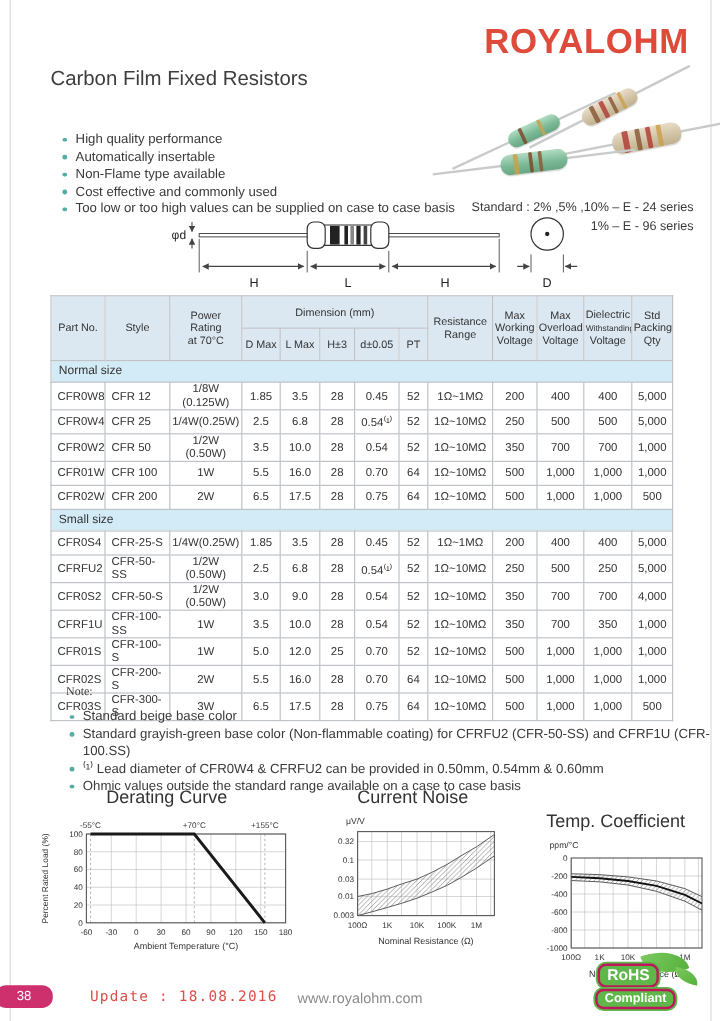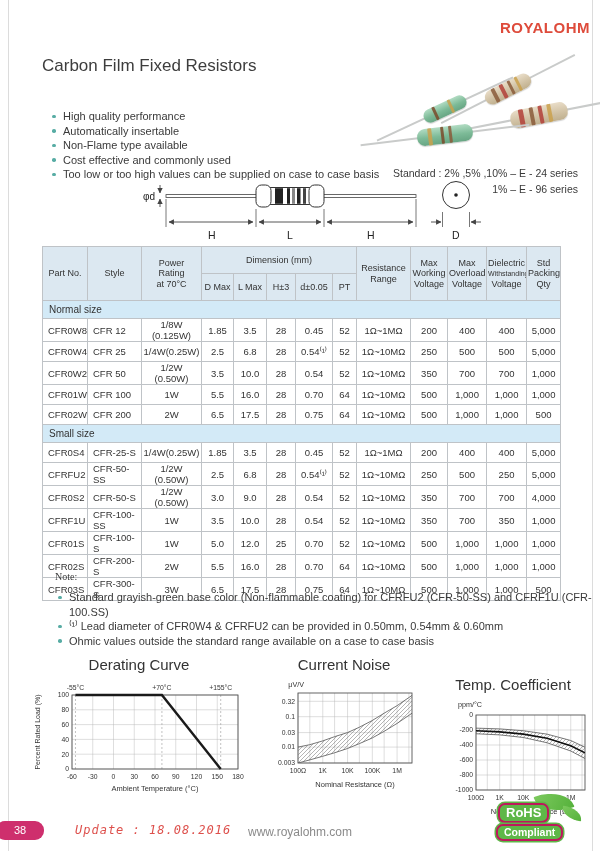--- a/index.html
+++ b/index.html
@@ -1,21 +1,21 @@
 <!DOCTYPE html>
 <html><head>
 <meta charset="utf-8">
 <style>
   html,body{margin:0;padding:0;background:#fff;}
   #page{position:relative;width:600px;height:851px;background:#fff;overflow:hidden;
         font-family:"Liberation Sans",sans-serif;color:#3a3a3a;}
   .edge{position:absolute;top:0;bottom:0;width:1px;background:#dcdcdc;}
   .edge-l{left:8px;} .edge-r{right:7px;}
 
-  .brand{position:absolute;top:19px;right:10px;font-size:15px;font-weight:bold;
+  .brand{position:absolute;top:19px;right:26px;font-size:29px;font-weight:bold;
          color:#de4b3b;letter-spacing:.5px;text-align:center;}
   .title{position:absolute;top:56px;left:42px;font-size:17px;color:#3d3d3d;}
   .features-pill{position:absolute;top:81px;left:38px;width:112px;height:21px;
     border-radius:11px;background:linear-gradient(90deg,#3fa9a0,#8bd0c7);
     color:#fff;font-size:11.5px;line-height:21px;padding-left:12px;box-sizing:border-box;}
   ul.blist{position:absolute;list-style:none;margin:0;padding:0;}
   .features-list{top:109px;left:52px;}
   .note-list{top:590px;left:58px;}
   ul.blist li{position:relative;padding-left:11px;font-size:11px;line-height:14.5px;color:#3a3a3a;}
   ul.blist li:before{content:"";position:absolute;left:0;top:5.5px;width:3.5px;height:3.5px;
@@ -51,21 +51,21 @@
 
   .chart{position:absolute;}
   .chart-title{text-align:center;font-size:15px;color:#333;margin-bottom:2px;}
   .c1{left:28px;top:656px;width:222px;}
   .c2{left:258px;top:656px;width:172px;}
   .c3{left:430px;top:656px;width:166px;margin-top:20px;}
 
   .page-badge{position:absolute;left:-4px;top:821px;width:48px;height:19px;background:#ce2f6d;
     border-radius:9px;color:#fff;font-size:11px;line-height:19px;text-align:center;}
   .update{position:absolute;left:75px;top:823px;font-family:"DejaVu Sans Mono",monospace;
-    font-size:12px;letter-spacing:1px;color:#dd4f4b;font-style:italic;}
+    font-size:12px;letter-spacing:1px;color:#dd4f4b;}
   .website{position:absolute;left:0;right:0;top:825px;text-align:center;
     font-size:12px;color:#8a8a8a;}
   .rohs{position:absolute;left:496px;top:791px;width:84px;height:52px;}
   .leaf{position:absolute;background:linear-gradient(135deg,#7cc95e,#55b13b);
     border-radius:4% 100% 4% 100%;}
   .leaf1{width:36px;height:22px;right:8px;top:0;transform:rotate(-18deg);}
   .leaf2{width:20px;height:13px;right:-2px;top:16px;transform:rotate(8deg);}
   .rohs-badge{position:absolute;background:#5eb748;color:#fff;font-weight:bold;
     border:2px solid #be185d;box-shadow:0 0 0 1.5px #5eb748;border-radius:7px;
     padding:0 6px;white-space:nowrap;}
@@ -394,20 +394,21 @@
           <td>500</td>
           <td>1,000</td>
           <td>1,000</td>
           <td>500</td>
         </tr>
       </tbody>
     </table>
 
   <div class="note-title">Note:</div>
   <ul class="blist note-list" id="note-list">
+      <li>Standard beige base color</li>
       <li>Standard grayish-green base color (Non-flammable coating) for CFRFU2 (CFR-50-SS) and CFRF1U (CFR-100.SS)</li>
       <li>⁽¹⁾ Lead diameter of CFR0W4 &amp; CFRFU2 can be provided in 0.50mm, 0.54mm &amp; 0.60mm</li>
       <li>Ohmic values outside the standard range available on a case to case basis</li>
     </ul>
 
   <div class="chart c1">
     <div class="chart-title">Derating Curve</div>
     <svg id="chart0" width="222" height="135">
         <line x1="44" y1="20" x2="44" y2="94" stroke="#b5b5b5" stroke-width="0.45"></line>
         <line x1="64.75" y1="20" x2="64.75" y2="94" stroke="#b5b5b5" stroke-width="0.45"></line>

